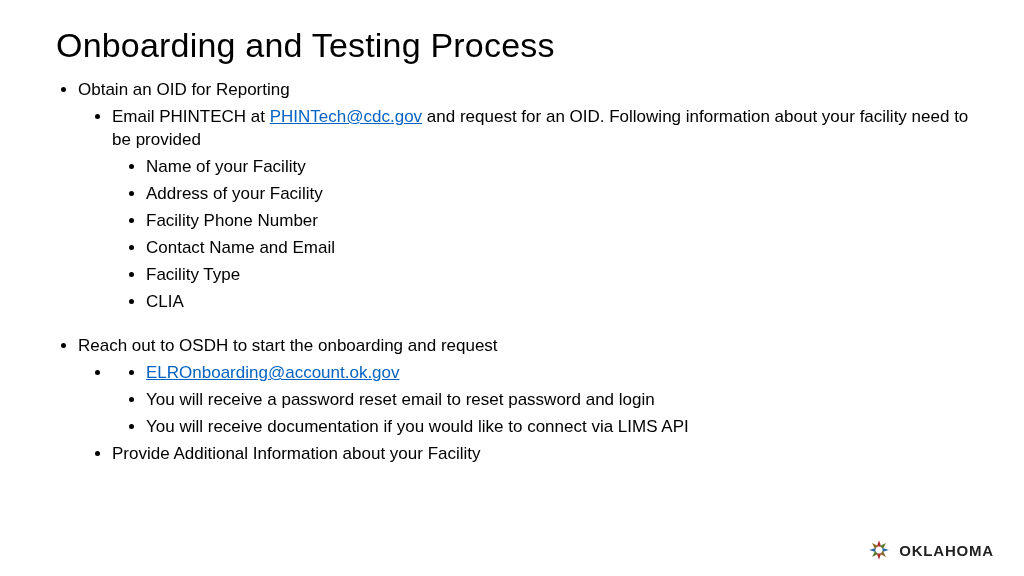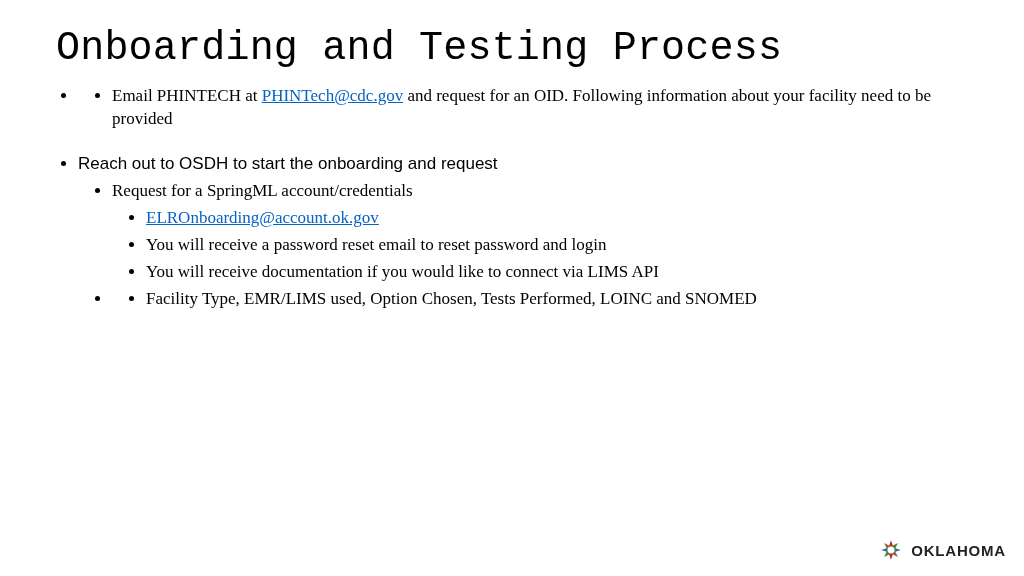--- a/index.html
+++ b/index.html
@@ -15,39 +15,37 @@
   }
   .slide {
     box-sizing: border-box;
     width: 1024px;
     height: 576px;
     padding: 26px 50px 0 56px;
     position: relative;
   }
   h1.title {
     margin: 0 0 14px 0;
-    font-size: 40px;
+    font-size: 34px;
     font-weight: 400;
     letter-spacing: 0.2px;
-    font-family: Liberation Mono, monospace;
   }
   ul.top {
     margin: 0;
     padding-left: 22px;
     font-size: 17px;
     line-height: 1.35;
   }
   ul.top > li {
     margin-bottom: 8px;
   }
   ul.sub {
     list-style-type: disc;
     margin: 4px 0 0 0;
     padding-left: 34px;
-    font-family: Liberation Serif, serif;
   }
   ul.sub > li {
     margin-bottom: 4px;
   }
   ul.subsub {
     list-style-type: disc;
     margin: 4px 0 4px 0;
     padding-left: 34px;
   }
   ul.subsub > li {
@@ -55,21 +53,21 @@
   }
   .spacer {
     height: 14px;
   }
   a.link {
     color: #0563c1;
     text-decoration: underline;
   }
   .logo {
     position: absolute;
-    right: 18px;
+    right: 30px;
     bottom: 12px;
     display: flex;
     align-items: center;
     gap: 6px;
   }
   .logo-text {
     font-size: 15px;
     font-weight: 700;
     letter-spacing: 0.8px;
     color: #222;
@@ -82,48 +80,54 @@
 </head>
 <body>
 
 <div class="slide">
 
   <h1 class="title">Onboarding and Testing Process</h1>
 
   <ul class="top">
 
     <li>
+      <span>Obtain an OID for Reporting</span>
       <ul class="sub">
         <li>
           <span>Email PHINTECH at </span><a class="link" href="#">PHINTech@cdc.gov</a><span> and request for an OID. Following information about your facility need to be provided</span>
+          <ul class="subsub">
+            <li>Name of your Facility</li>
+            <li>Address of your Facility</li>
+            <li>Facility Phone Number</li>
+            <li>Contact Name and Email</li>
+            <li>Facility Type</li>
+            <li>CLIA</li>
+          </ul>
         </li>
       </ul>
     </li>
 
   </ul>
 
   <div class="spacer"></div>
 
   <ul class="top">
 
     <li>
       <span>Reach out to OSDH to start the onboarding and request</span>
       <ul class="sub">
         <li>
-          <span>Request for a SpringML account/credentials</span>
           <ul class="subsub">
             <li><a class="link" href="#">ELROnboarding@account.ok.gov</a></li>
             <li>You will receive a password reset email to reset password and login</li>
             <li>You will receive documentation if you would like to connect via LIMS API</li>
           </ul>
         </li>
         <li>
-          <ul class="subsub">
-            <li>Facility Type, EMR/LIMS used, Option Chosen, Tests Performed, LOINC and SNOMED</li>
-          </ul>
+          <span>Provide Additional Information about your Facility</span>
         </li>
       </ul>
     </li>
 
   </ul>
 
   <div class="logo">
     <svg class="logo-mark" viewBox="0 0 40 40">
       <g transform="translate(20,20)">
         <path d="M0,-14 L3,-5 L-3,-5 Z" fill="#b12a2a"></path>

